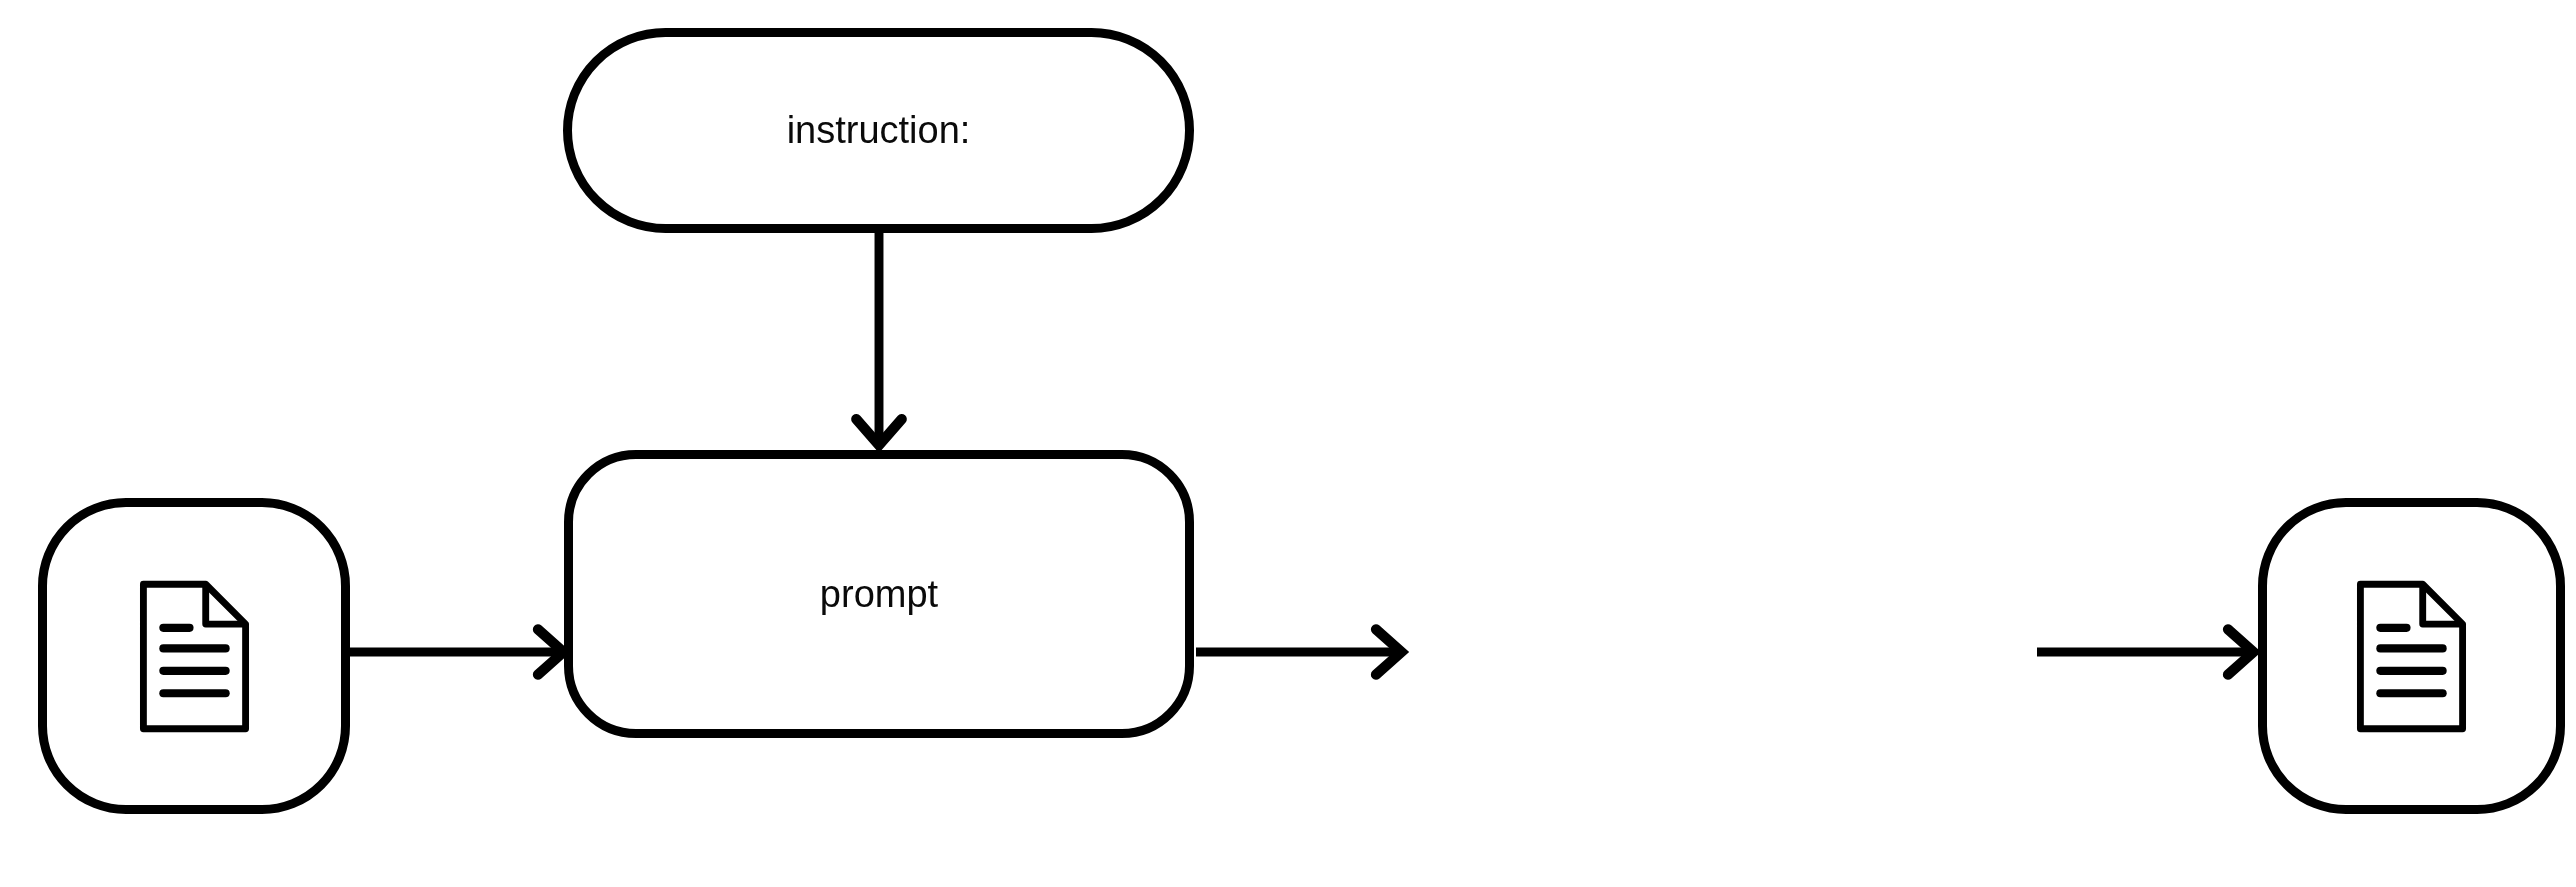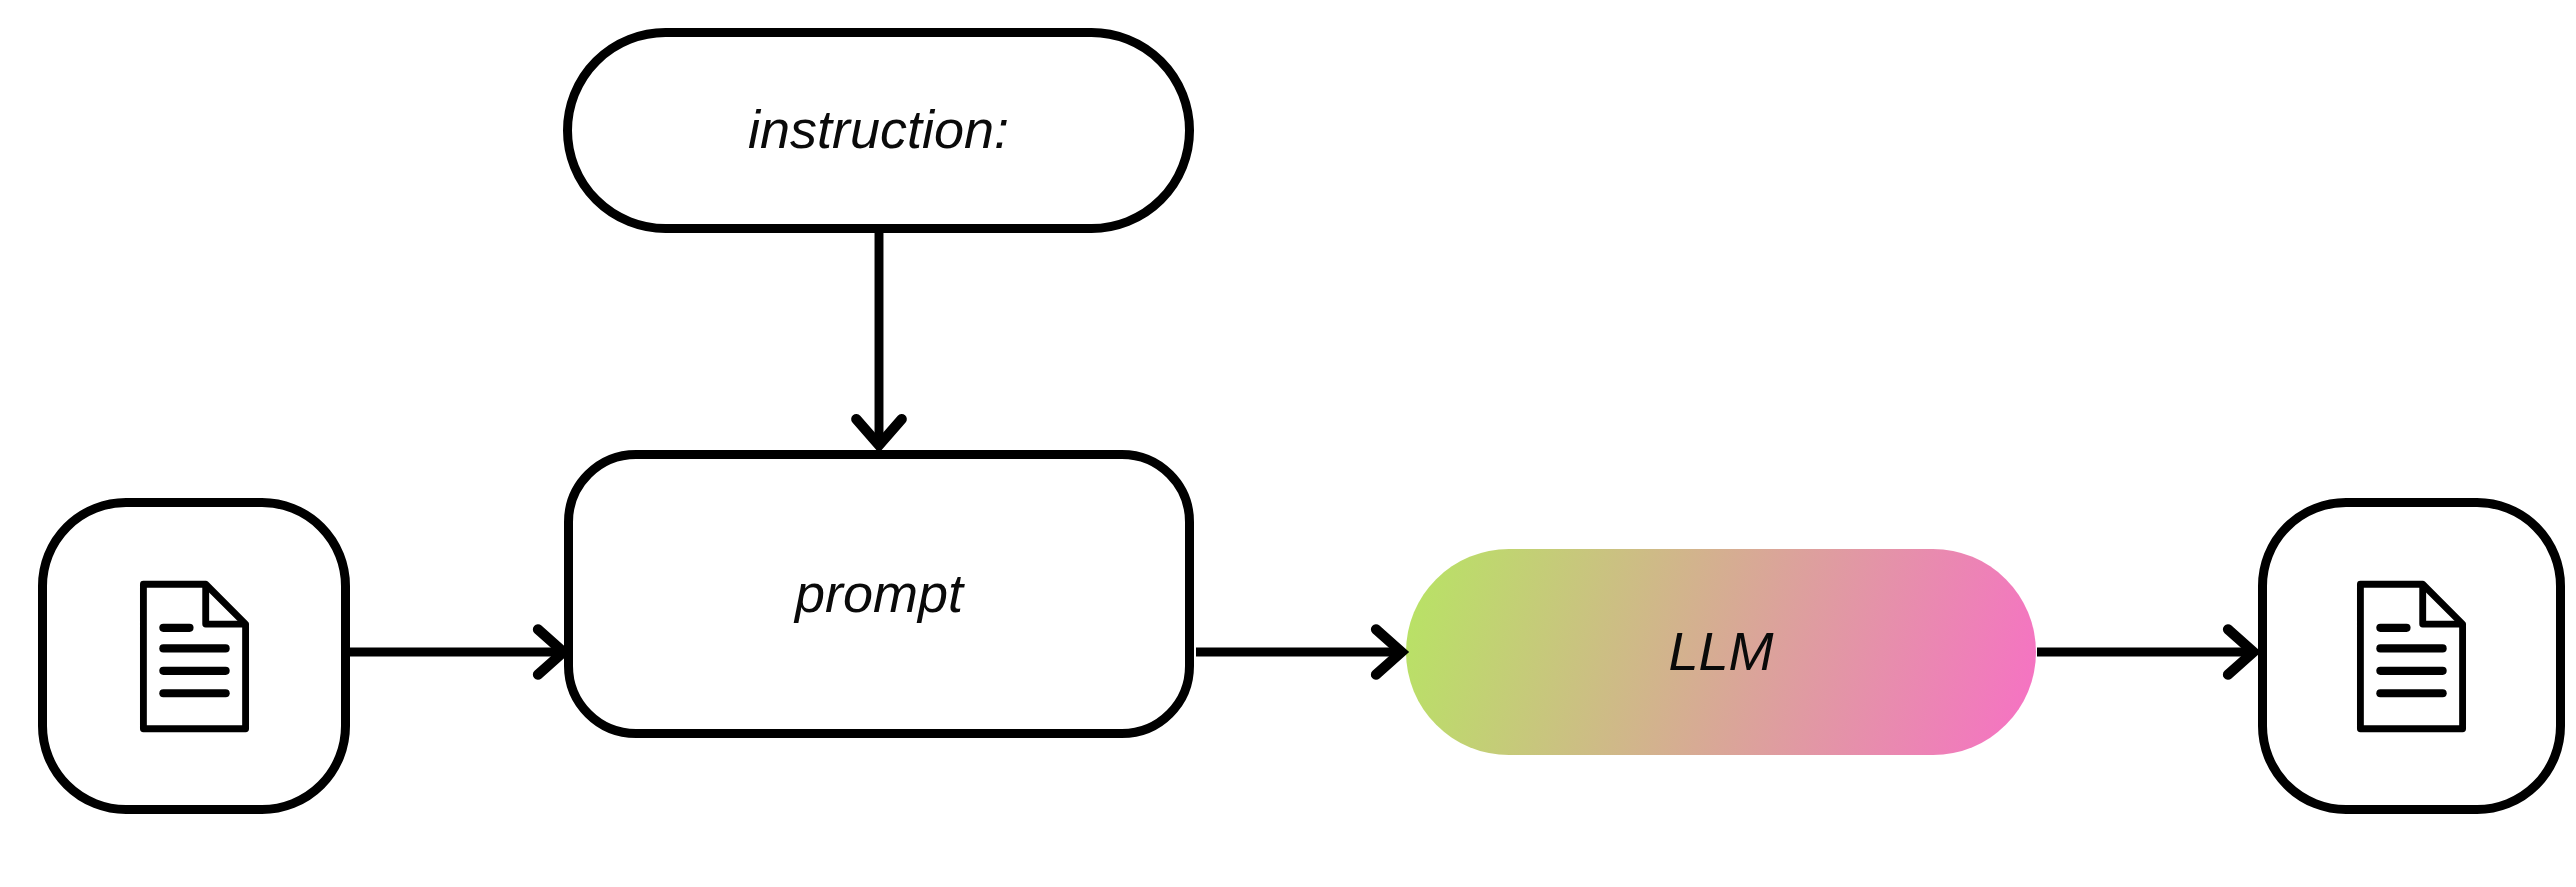--- a/index.html
+++ b/index.html
@@ -36,26 +36,25 @@
     border: 9px solid #000000;
     border-radius: 88px;
   }
   .llm-capsule {
     border: none;
     border-radius: 6863px;
     
     background: linear-gradient(105deg, #b7e563, #f770c5);
   }
   .label {
-    font-size: 54px;
+    font-size: 38px;
     line-height: 1.28;
     text-align: center;
     white-space: nowrap;
     color: #0a0a0a;
-    font-style: italic;
   }
   .label span { display: block; }
   .edge {
     position: absolute;
     overflow: visible;
   }
   
   #node-instruction { left: 563px; top: 27.5px;  width: 631px; height: 205px; }
   #node-prompt      { left: 564px; top: 450px; width: 630px; height: 288px; justify-content: center; }
   #node-input-doc   { left: 38px;  top: 498px; width: 312px; height: 316px; }
@@ -86,23 +85,20 @@
       <line x1="25" y1="56.5" x2="75" y2="56.5" stroke-width="6.5" stroke-linecap="round"></line>
       <line x1="25" y1="74.5" x2="75" y2="74.5" stroke-width="6.5" stroke-linecap="round"></line>
       <line x1="25" y1="92.5" x2="75" y2="92.5" stroke-width="6.5" stroke-linecap="round"></line>
     </svg>
   </div>
 
   <div class="node rounded-rect" id="node-prompt">
     <div class="label">prompt</div>
   </div>
 
-  <div class="node llm-capsule" id="node-llm" style="background: linear-gradient(105deg, rgb(183, 229, 99), rgb(247, 112, 197));">
-    <div class="label">LLM</div>
-  </div>
 
   <div class="node doc-node" id="node-output-doc">
     <svg width="125" height="157" viewBox="0 0 100 126" fill="none" stroke="#000000">
       <path d="M9 5 H59 L91 37 V121 H9 Z" stroke-width="5.5" stroke-linejoin="round"></path>
       <path d="M59 5 V37 H91" stroke-width="5.5" stroke-linejoin="round"></path>
       <line x1="25" y1="40" x2="46" y2="40" stroke-width="6.5" stroke-linecap="round"></line>
       <line x1="25" y1="56.5" x2="75" y2="56.5" stroke-width="6.5" stroke-linecap="round"></line>
       <line x1="25" y1="74.5" x2="75" y2="74.5" stroke-width="6.5" stroke-linecap="round"></line>
       <line x1="25" y1="92.5" x2="75" y2="92.5" stroke-width="6.5" stroke-linecap="round"></line>
     </svg>

